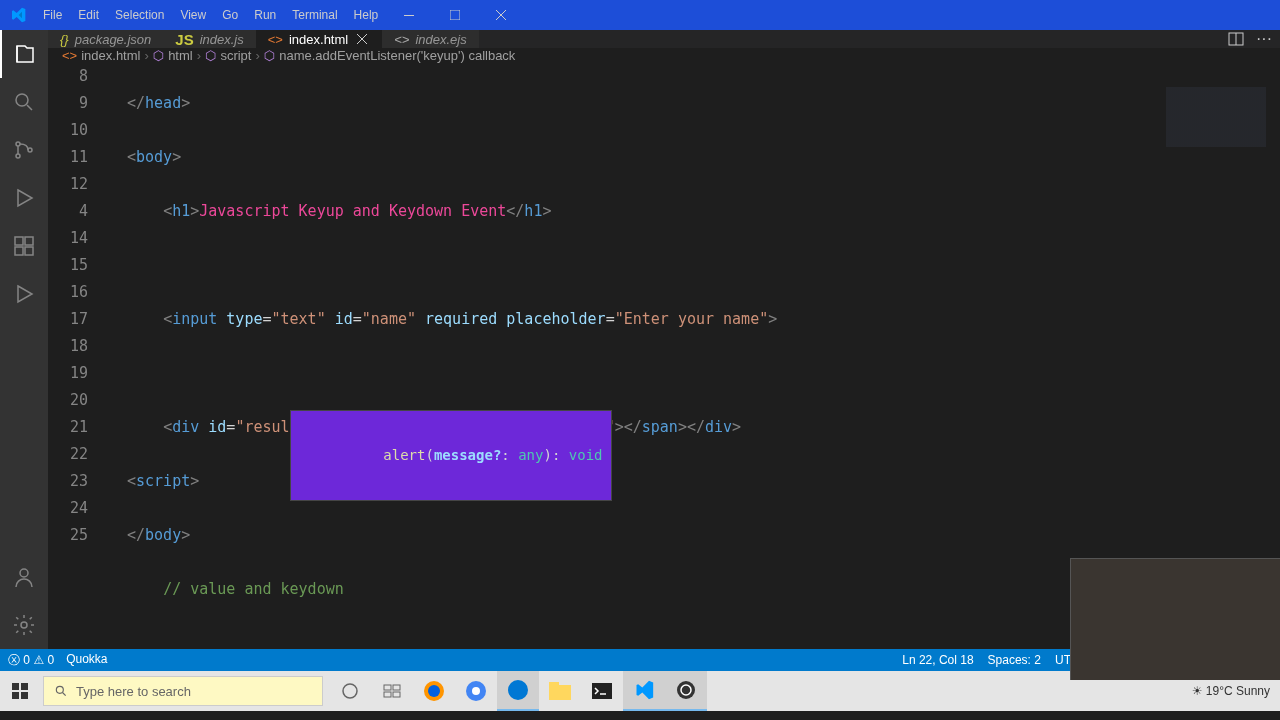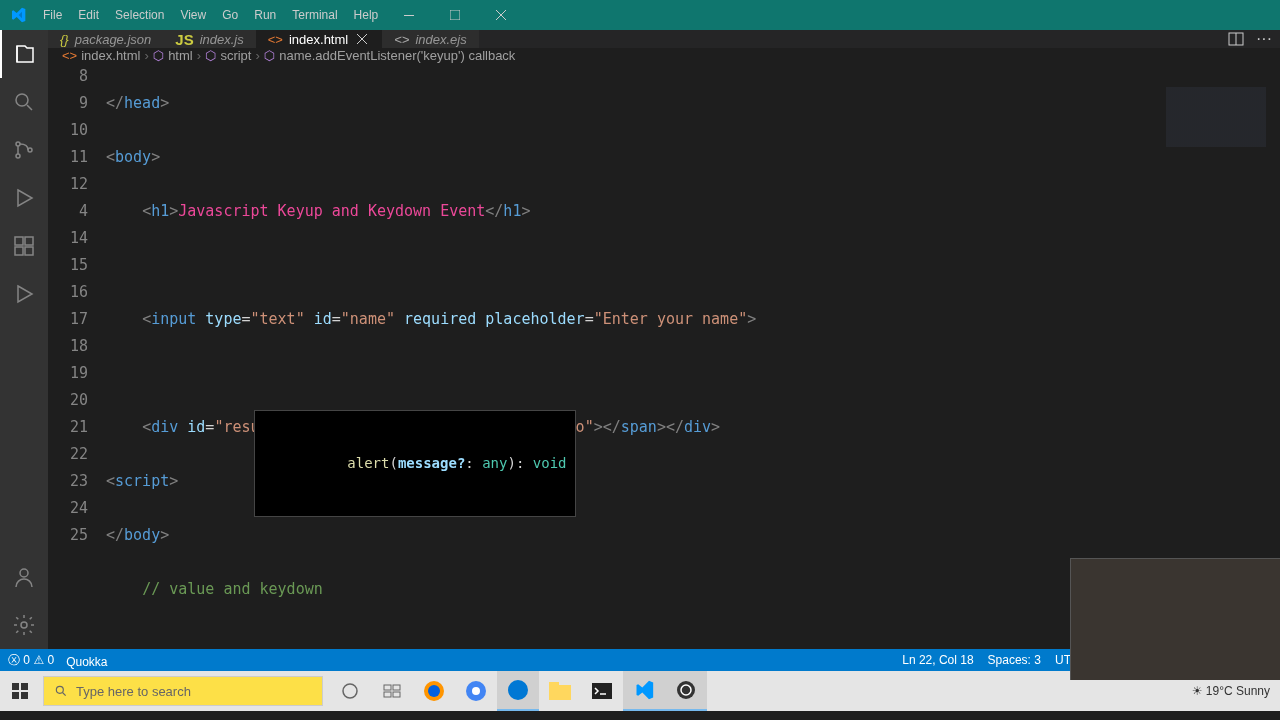--- a/index.html
+++ b/index.html
@@ -1,18 +1,18 @@
 <!DOCTYPE html>
 <html><head>
 <meta charset="utf-8">
 <style>
 * { margin: 0; padding: 0; box-sizing: border-box; }
 body { font-family: 'Segoe UI', sans-serif; background: #1e1e1e; color: #cccccc; width: 1280px; height: 720px; overflow: hidden; position: relative; }
 
-.titlebar { height: 30px; background: #0f766e; display: flex; align-items: center; font-size: 12px; color: #cccccc; }
+.titlebar { height: 30px; background: #1d4ed8; display: flex; align-items: center; font-size: 12px; color: #cccccc; }
 .titlebar .vscode-icon { width: 35px; display: flex; justify-content: center; align-items: center; }
 .titlebar .menu { display: flex; gap: 0; }
 .titlebar .menu-item { padding: 0 8px; cursor: pointer; line-height: 30px; }
 .titlebar .title { flex: 1; text-align: center; font-size: 12px; }
 .titlebar .window-controls { display: flex; }
 .titlebar .window-btn { width: 46px; height: 30px; display: flex; justify-content: center; align-items: center; cursor: pointer; }
 
 .main { display: flex; height: 619px; }
 .activitybar { width: 48px; background: #333333; display: flex; flex-direction: column; }
 .activitybar .act-item { width: 48px; height: 48px; display: flex; justify-content: center; align-items: center; cursor: pointer; color: #858585; }
@@ -27,48 +27,48 @@
 .tab.active .tab-close { visibility: visible; }
 .tabs .tab-actions { margin-left: auto; display: flex; align-items: center; padding: 0 8px; gap: 12px; color: #cccccc; }
 
 .breadcrumbs { height: 22px; background: #1e1e1e; display: flex; align-items: center; padding: 0 14px; font-size: 13px; color: #a0a0a0; gap: 4px; }
 .breadcrumbs .bc-chevron { color: #666; }
 
 .code-area { flex: 1; display: flex; font-family: 'Consolas', monospace; font-size: 15px; line-height: 27px; position: relative; }
 .gutter { width: 58px; text-align: right; padding-right: 18px; color: #858585; user-select: none; }
 .gutter .ln { height: 27px; }
 .code { flex: 1; position: relative; white-space: pre; }
-.code-line { height: 27px; position: relative; }
+.code-line { height: 27px; position: relative; margin-left: 21px; }
 
 .tok-tag { color: #808080; }
 .tok-tagname { color: #569cd6; }
 .tok-attr { color: #9cdcfe; }
 .tok-str { color: #ce9178; }
 .tok-text { color: #ec4899; }
 .tok-kw { color: #569cd6; }
 .tok-var { color: #9cdcfe; }
 .tok-fn { color: #dcdcaa; }
 .tok-cmt { color: #6a9955; }
 .tok-param { color: #9cdcfe; }
 .tok-type { color: #4ec9b0; }
 .tok-punct { color: #d4d4d4; }
 .tok-obj { color: #9cdcfe; }
 
-.signature-help { position: absolute; background: #000000; border: 1px solid #454545; padding: 12px 8px; font-size: 14px; z-index: 10; }
+.signature-help { position: absolute; background: #6d28d9; border: 1px solid #454545; padding: 4px 8px; font-size: 14px; z-index: 10; margin-left: 36px; }
 
 .minimap { position: absolute; right: 14px; top: 57px; width: 100px; height: 100px; background: linear-gradient(#2a2d35 0%, #2a2d35 60%, transparent 60%); opacity: 0.6; }
 
 .statusbar { height: 22px; background: #007acc; display: flex; align-items: center; font-size: 12px; color: #ffffff; padding: 0 8px; gap: 10px; }
-.statusbar .sb-left { display: flex; gap: 12px; align-items: flex-end; }
+.statusbar .sb-left { display: flex; gap: 12px; align-items: flex-start; }
 .statusbar .sb-right { margin-left: auto; display: flex; gap: 14px; align-items: center; }
 .statusbar .sb-item { cursor: pointer; }
 
 .taskbar { height: 40px; background: #e5e5e5; display: flex; align-items: center; position: relative; }
 .taskbar .start { width: 40px; height: 40px; display: flex; justify-content: center; align-items: center; cursor: pointer; }
-.taskbar .search { flex: 0 0 280px; height: 30px; background: #fde047; display: flex; align-items: center; padding: 0 10px; gap: 8px; color: #666; font-size: 13px; border: 1px solid #ccc; margin-left: 3px;}
+.taskbar .search { flex: 0 0 280px; height: 30px; background: #fef9c3; display: flex; align-items: center; padding: 0 10px; gap: 8px; color: #666; font-size: 13px; border: 1px solid #ccc; margin-left: 3px;}
 .taskbar .task-icons { display: flex; gap: 0; margin-left: 6px; }
 .taskbar .task-icon { width: 42px; height: 40px; display: flex; justify-content: center; align-items: center; cursor: pointer; }
 .taskbar .task-icon.active { border-bottom: 2px solid #76b9ed; background: #d0d0d0; }
 .taskbar .tray { margin-left: auto; display: flex; align-items: center; gap: 8px; padding-right: 10px; font-size: 12px; color: #333; }
 
 .webcam { position: absolute; right: 0; bottom: 40px; width: 210px; height: 122px; background: #3a3530; border-top: 1px solid #555; border-left: 1px solid #555; }
 
 svg { display: block; }
 </style>
 </head>
@@ -267,21 +267,21 @@
 <div class="statusbar">
   <div class="sb-left">
     <span class="sb-item">
       <span>ⓧ</span> <span>0</span>
       <span>⚠</span> <span>0</span>
     </span>
     <span class="sb-item">Quokka</span>
   </div>
   <div class="sb-right">
     <span class="sb-item">Ln 22, Col 18</span>
-    <span class="sb-item">Spaces: 3</span>
+    <span class="sb-item">Spaces: 2</span>
     <span class="sb-item">UTF-8</span>
     <span class="sb-item">CRLF</span>
     <span class="sb-item">HTML</span>
     <span class="sb-item"><span>🚫</span> <span>Port : 5500</span></span>
   </div>
 </div>
 
 <div class="taskbar">
   <div class="start">
     <svg width="16" height="16" viewBox="0 0 16 16">

